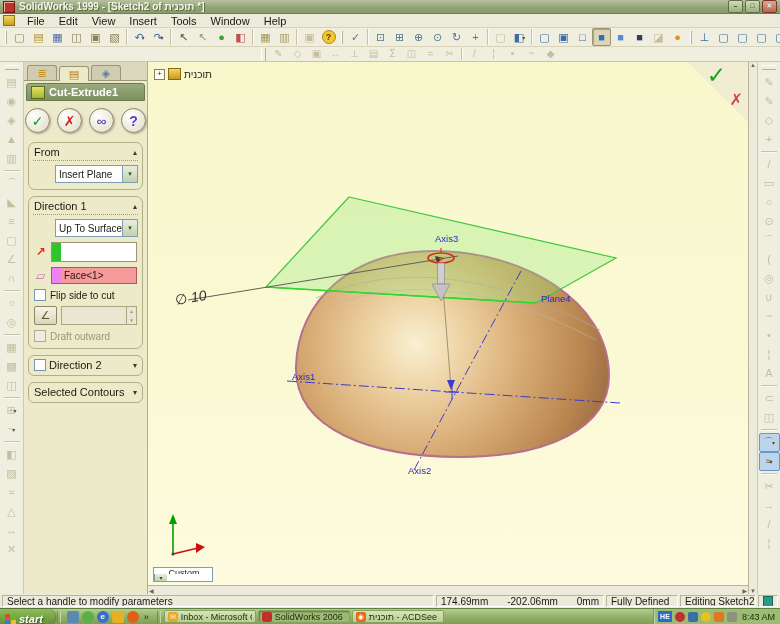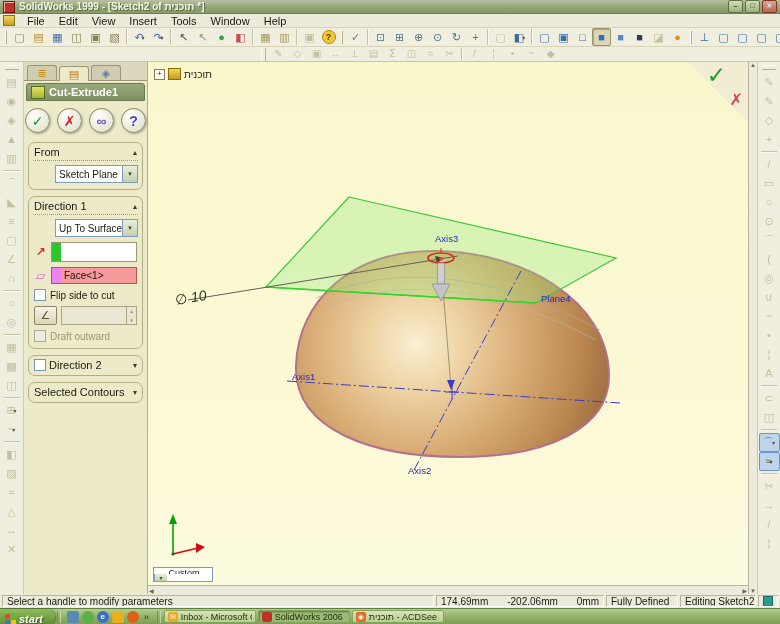--- a/index.html
+++ b/index.html
@@ -56,21 +56,21 @@
   .ti{font-size:11px;line-height:1;}
   .pm-header{height:16px;margin:2px 2px 0;background:linear-gradient(#9aab7d,#7d8f60);border:1px solid #6a7a50;
     border-radius:3px 3px 0 0;color:#fff;font-weight:bold;font-size:11px;display:flex;align-items:center;gap:4px;padding:0 4px;}
   .pm-hicon{width:12px;height:11px;background:linear-gradient(#e8e060,#a0b838);border:1px solid #5a6a20;flex:none;}
   .pm-actions{display:flex;justify-content:center;gap:7px;margin:7px 0 9px;}
   .rbtn{width:23px;height:23px;border-radius:50%;background:radial-gradient(circle at 35% 30%,#ffffff,#dedbc2);
     border:1px solid #8a8668;display:flex;align-items:center;justify-content:center;box-shadow:1px 1px 2px rgba(90,90,60,.45);}
   .rbtn b{font-size:14px;line-height:1;}
   .ok{color:#18951d;} .cancel{color:#d42020;} .preview{color:#7050c0;font-size:12px;} .helpq{color:#5040c0;}
   .gbox{margin:4px 4px 6px;border:1px solid #b2ae86;border-radius:7px;padding:2px 4px 6px;background:#edeac9;}
-  .gbox.collapsed{padding-bottom:2px;}
+  .gbox.collapsed{padding-bottom:2px;border-radius:6px;}
   .ghead{display:flex;align-items:center;gap:3px;font-size:11px;padding:1px 1px 2px;border-bottom:1px dotted #a09c7c;margin-bottom:4px;}
   .gbox.collapsed .ghead{border-bottom:none;margin-bottom:0;}
   .ghead .lbl{flex:1;}
   .garr{font-size:8px;color:#3a3a28;}
   .combo{margin-left:22px;height:16px;display:flex;align-items:center;background:#fff;border:1px solid #7f9db9;font-size:10px;}
   .ctxt{flex:1;padding-left:3px;white-space:nowrap;overflow:hidden;}
   .cbtn{width:14px;align-self:stretch;background:linear-gradient(#e8eedd,#c2d2ac);border-left:1px solid #7f9db9;
     font-size:7px;display:flex;align-items:center;justify-content:center;color:#3a4a2a;}
   .prow{display:flex;align-items:center;gap:4px;margin:5px 0 0 1px;}
   .ric{width:13px;text-align:center;color:#d83020;font-weight:bold;font-size:12px;flex:none;}
@@ -501,21 +501,21 @@
             <b class="helpq">?</b>
           </span>
       </div>
 
       <div class="gbox">
         <div class="ghead">
           <span class="lbl">From</span>
           <span class="garr">▴</span>
         </div>
         <div class="combo">
-          <span class="ctxt">Sketch Plane</span>
+          <span class="ctxt">Insert Plane</span>
           <span class="cbtn">▾</span>
         </div>
       </div>
 
       <div class="gbox">
         <div class="ghead">
           <span class="lbl">Direction 1</span>
           <span class="garr">▴</span>
         </div>
         <div class="combo">
@@ -694,15 +694,24 @@
     </span>
     <span class="taskbtn active">
       <span class="tico" style="background:#c03028"></span>
       <span class="tlabel">SolidWorks 2006 - [Sk...</span>
     </span>
     <span class="taskbtn">
       <span class="tico" style="background:#e86a18">◉</span>
       <span class="tlabel">תוכנית - ACDSee Pro...</span>
     </span>
     <span class="tbspacer"></span>
+    <span class="tray">
+      <span class="langchip">HE</span>
+      <span class="trico" style="background:#c03030;border-radius:50%"></span>
+      <span class="trico" style="background:#3a6ea5"></span>
+      <span class="trico" style="background:#e8c020;border-radius:50%"></span>
+      <span class="trico" style="background:#e07820"></span>
+      <span class="trico" style="background:#909080"></span>
+      <span class="clock">8:43 AM</span>
+    </span>
   </div>
 
 </div>
 
 </body></html>

